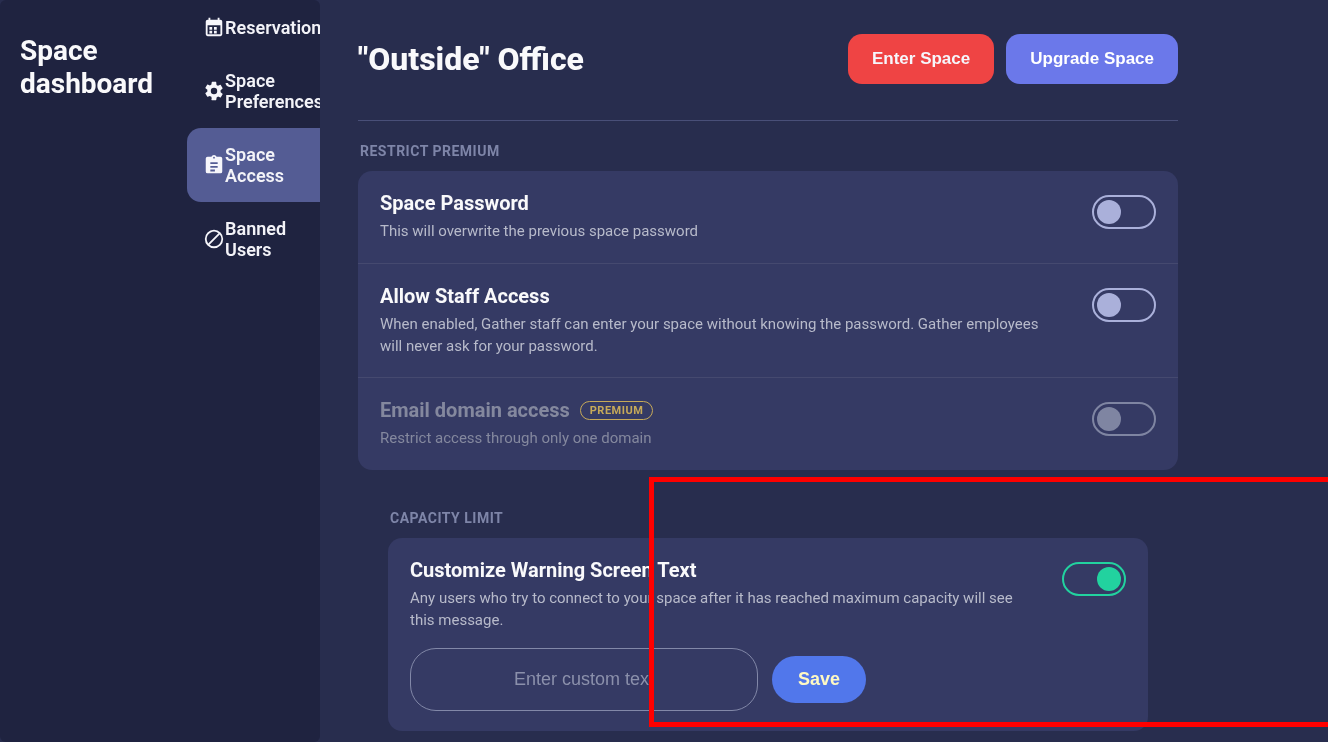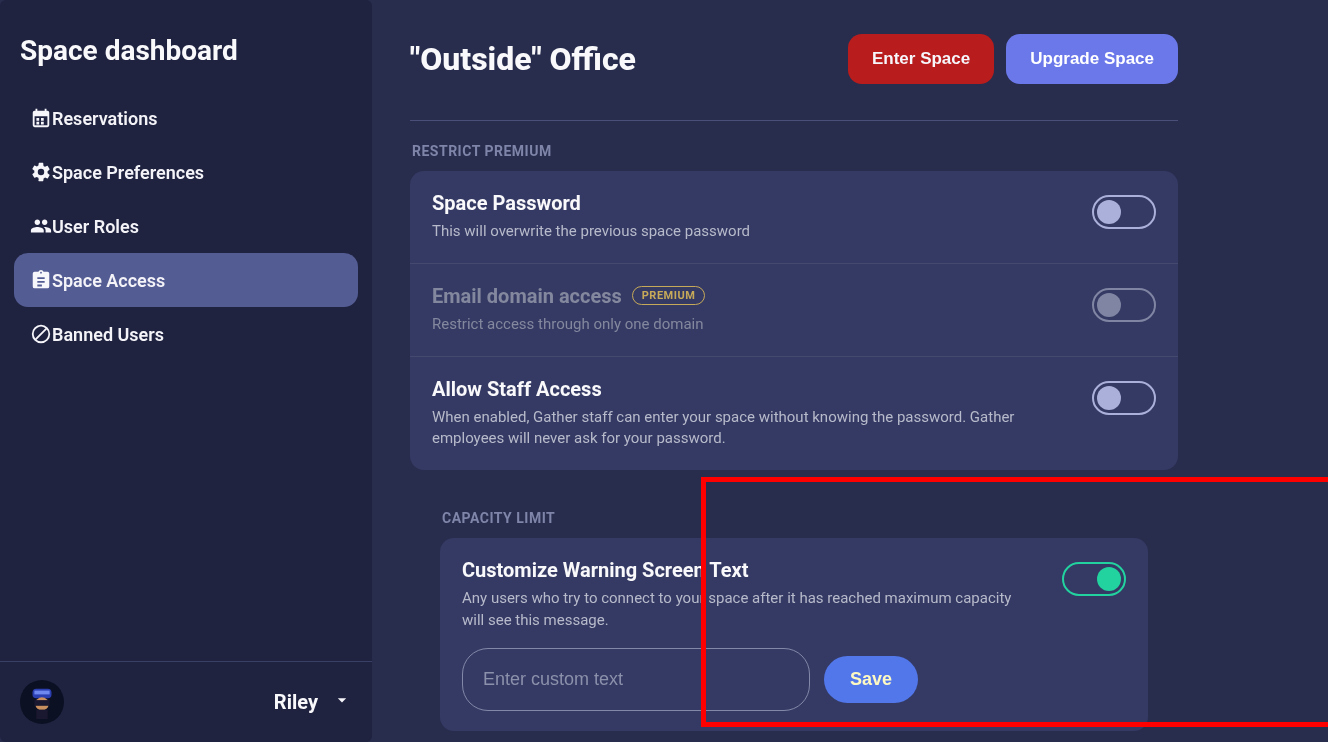--- a/index.html
+++ b/index.html
@@ -1,36 +1,36 @@
 <!DOCTYPE html>
 <html><head>
 <meta charset="utf-8">
 <style>
   * { box-sizing: border-box; margin: 0; padding: 0; }
   html, body { width: 1328px; height: 742px; font-family: -apple-system, BlinkMacSystemFont, "Segoe UI", Roboto, sans-serif; background:#282d4e; color:#f9f9fb; }
   .app { display:flex; height:100%; }
-  .sidebar { width:372px; background:#1f2340; display:flex; flex-direction:column;border-radius:6px; }
+  .sidebar { width:320px; background:#1f2340; display:flex; flex-direction:row;border-radius:6px; }
   .sidebar-title { font-size:28px; font-weight:700; padding:34px 20px 24px 20px; }
   .nav { padding: 0 14px; }
   .nav-item { display:flex; align-items:center; padding:16px 16px; border-radius:14px; font-size:18px; font-weight:600; cursor:pointer; color:#f3f3f8; }
   .nav-item.active { background:#545c94; }
   .nav-icon { width:22px; height:22px; display:flex; align-items:center; justify-content:center; }
   .nav-icon svg { width:22px; height:22px; fill:#f6f6fb; }
   .sidebar-footer { margin-top:auto; border-top:1px solid #3a3f66; padding:18px 20px; display:flex; align-items:center; gap:14px; }
   .avatar { width:44px; height:44px; border-radius:50%; background:#0c1023; display:flex; align-items:center; justify-content:center; overflow:hidden; }
   .avatar svg { width:38px; height:38px; }
   .username { font-size:20px; font-weight:700; flex:1;text-align:right; }
   .chevron svg { width:20px; height:20px; fill:#f6f6fb; }
 
   .main { flex:1; background:#282d4e; padding:0 0 0 0; overflow:auto; position:relative; }
   .main-inner { padding: 34px 150px 30px 38px; }
   .header { display:flex; align-items:center; gap:12px; border-bottom:1px solid #494f78; padding-bottom:36px; margin-bottom:22px; }
   .page-title { font-size:32px; font-weight:800; flex:1; }
   .btn { border:none; border-radius:14px; padding:15px 24px; font-size:17px; font-weight:700; cursor:pointer; }
-  .btn-secondary { background:#b91c1c; color:#f6f6fb; }
+  .btn-secondary { background:#ef4444; color:#f6f6fb; }
   .btn-primary { background:#6b78ea; color:#fff;text-align:right; }
   .btn-save { background:#5177eb; color:#fef9c3; border-radius:24px; padding:13px 26px; font-size:18px; font-weight:700; }
 
   .section-label { font-size:14px; font-weight:700; letter-spacing:0.5px; color:#7e85a8; margin:14px 2px 12px; }
   .card { background:#353a64; border-radius:14px; }
   .row { padding:20px 22px; border-bottom:1px solid #45496f; display:flex; align-items:flex-start; gap:28px; }
   .row:last-child { border-bottom:none; }
   .row-content { flex:1; }
   .row-title { font-size:20px; font-weight:700; margin-bottom:6px; display:flex; align-items:center; gap:10px;}
   .row-desc { font-size:15px; color:#b7baca; line-height:1.45; max-width:680px;}
@@ -40,21 +40,21 @@
   .toggle { width:64px; height:34px; border-radius:17px; position:relative; flex-shrink:0; margin-top:4px; }
   .toggle-off { border:2px solid #aab0da; }
   .toggle-off .knob { position:absolute; left:3px; top:3px; width:24px; height:24px; border-radius:50%; background:#aab0da; }
   .toggle-off.dim { border-color:#7f85a2; }
   .toggle-off.dim .knob { background:#7f85a2; }
   .toggle-on { border:2px solid #22d29f; }
   .toggle-on .knob { position:absolute; right:3px; top:3px; width:24px; height:24px; border-radius:50%; background:#22d29f; }
 
   .cap-section { position:relative; padding:22px 30px 22px 30px; margin-top:18px; }
   .highlight-box { position:absolute; border:5px solid #ff0000; pointer-events:none; }
-  .custom-input { background:transparent; border:1px solid #8288a8; border-radius:26px; padding:20px 20px; font-size:18px; color:#fff; width:348px; outline:none; }
+  .custom-input { background:transparent; border:1px solid #8288a8; border-radius:26px; padding:20px 20px; font-size:18px; color:#fff; width:348px; outline:none;text-align:center; }
   .custom-input::placeholder { color:#8b90ab; }
   .input-row { display:flex; gap:14px; align-items:center; margin-top:16px; }
 </style>
 </head>
 <body>
 
 <div class="app">
   <aside class="sidebar">
     <div class="sidebar-title">Space dashboard</div>
     <nav class="nav">
@@ -66,28 +66,20 @@
           </span>
         <span>Reservations</span>
       </div>
       <div class="nav-item">
         <span class="nav-icon">
             <svg viewBox="0 0 24 24">
               <path d="M19.14 12.94a7 7 0 0 0 .05-.94 7 7 0 0 0-.05-.94l2.03-1.58a.5.5 0 0 0 .12-.64l-1.92-3.32a.5.5 0 0 0-.6-.22l-2.39.96a7.03 7.03 0 0 0-1.62-.94l-.36-2.54A.5.5 0 0 0 14 2h-4a.5.5 0 0 0-.49.42l-.36 2.54c-.58.24-1.12.55-1.62.94l-2.39-.96a.5.5 0 0 0-.6.22L2.62 8.48a.5.5 0 0 0 .12.64l2.03 1.58a7 7 0 0 0 0 1.88l-2.03 1.58a.5.5 0 0 0-.12.64l1.92 3.32c.13.22.39.31.6.22l2.39-.96c.5.39 1.04.7 1.62.94l.36 2.54A.5.5 0 0 0 10 22h4a.5.5 0 0 0 .49-.42l.36-2.54c.58-.24 1.12-.55 1.62-.94l2.39.96c.21.09.47 0 .6-.22l1.92-3.32a.5.5 0 0 0-.12-.64l-2.03-1.58zM12 15.5A3.5 3.5 0 1 1 15.5 12 3.5 3.5 0 0 1 12 15.5z"></path>
             </svg>
           </span>
         <span>Space Preferences</span>
-      </div>
-      <div class="nav-item">
-        <span class="nav-icon">
-            <svg viewBox="0 0 24 24">
-              <path d="M16 11c1.66 0 3-1.34 3-3s-1.34-3-3-3-3 1.34-3 3 1.34 3 3 3zM8 11c1.66 0 3-1.34 3-3S9.66 5 8 5 5 6.34 5 8s1.34 3 3 3zm0 2c-2.33 0-7 1.17-7 3.5V19h14v-2.5C15 14.17 10.33 13 8 13zm8 0c-.29 0-.62.02-.97.05 1.16.84 1.97 1.97 1.97 3.45V19h6v-2.5c0-2.33-4.67-3.5-7-3.5z"></path>
-            </svg>
-          </span>
-        <span>User Roles</span>
       </div>
       <div class="nav-item active">
         <span class="nav-icon">
             <svg viewBox="0 0 24 24">
               <path d="M19 3h-4.18A3 3 0 0 0 12 1a3 3 0 0 0-2.82 2H5a2 2 0 0 0-2 2v14a2 2 0 0 0 2 2h14a2 2 0 0 0 2-2V5a2 2 0 0 0-2-2zm-7 0a1 1 0 1 1-1 1 1 1 0 0 1 1-1zM8 17h5v2H8zm0-4h8v2H8zm0-4h8v2H8z"></path>
             </svg>
           </span>
         <span>Space Access</span>
       </div>
       <div class="nav-item">
@@ -129,38 +121,38 @@
       <div class="card">
         <div class="row">
           <div class="row-content">
             <div class="row-title">Space Password</div>
             <div class="row-desc">This will overwrite the previous space password</div>
           </div>
           <div class="toggle toggle-off">
               <div class="knob"></div>
             </div>
         </div>
+        <div class="row">
+          <div class="row-content">
+            <div class="row-title">Allow Staff Access</div>
+            <div class="row-desc">When enabled, Gather staff can enter your space without knowing the password. Gather employees will never ask for your password.</div>
+          </div>
+          <div class="toggle toggle-off">
+              <div class="knob"></div>
+            </div>
+        </div>
         <div class="row disabled">
           <div class="row-content">
             <div class="row-title">
               <span>Email domain access</span>
               <span class="badge">PREMIUM</span>
             </div>
             <div class="row-desc">Restrict access through only one domain</div>
           </div>
           <div class="toggle toggle-off dim">
-              <div class="knob"></div>
-            </div>
-        </div>
-        <div class="row">
-          <div class="row-content">
-            <div class="row-title">Allow Staff Access</div>
-            <div class="row-desc">When enabled, Gather staff can enter your space without knowing the password. Gather employees will never ask for your password.</div>
-          </div>
-          <div class="toggle toggle-off">
               <div class="knob"></div>
             </div>
         </div>
       </div>
 
       <div class="cap-section">
         <div class="section-label" style="margin-top:0">CAPACITY LIMIT</div>
         <div class="card">
           <div class="row">
             <div class="row-content">

